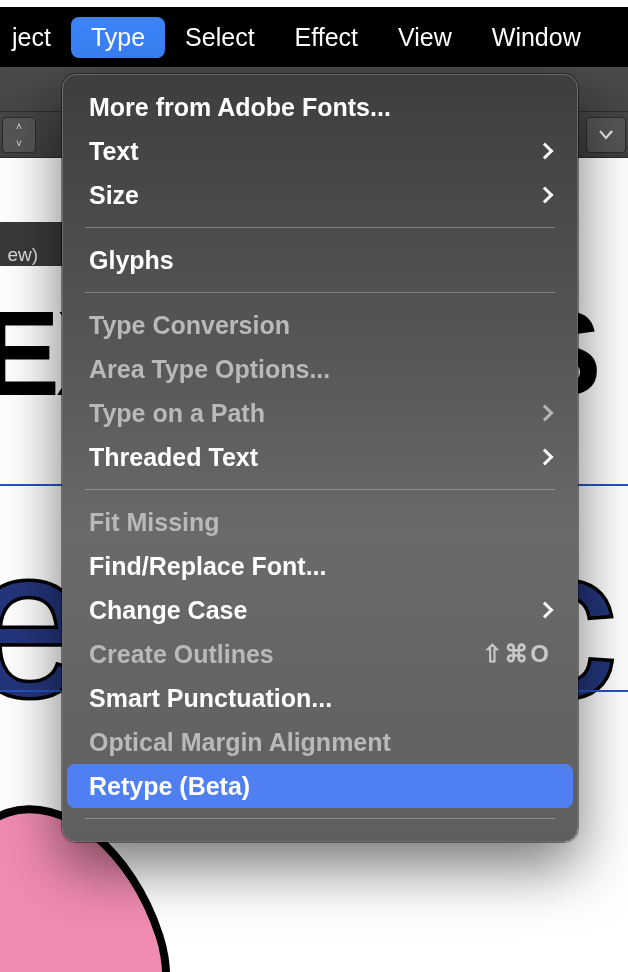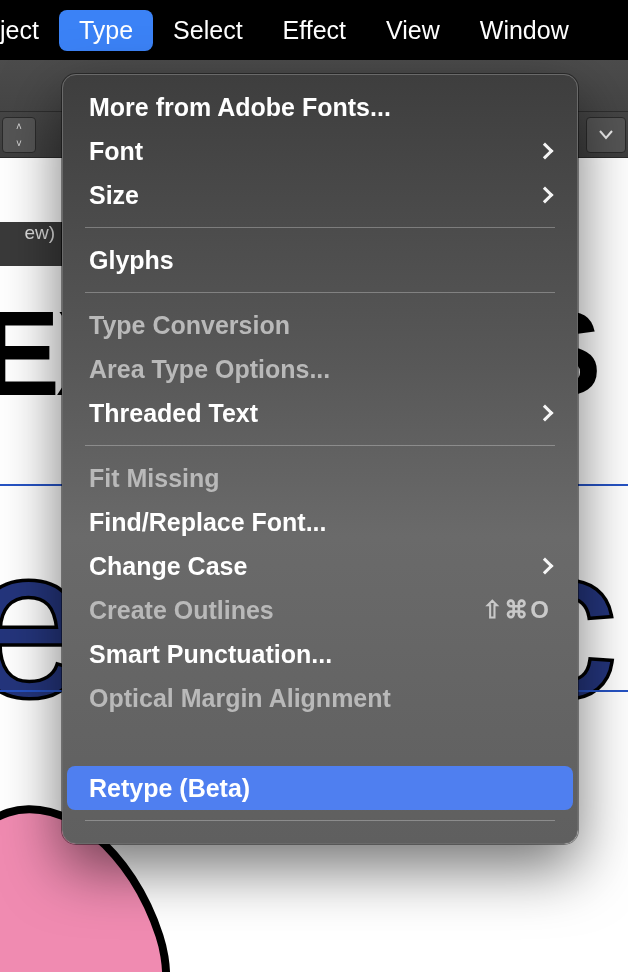--- a/index.html
+++ b/index.html
@@ -8,26 +8,26 @@
       height: 972px;
       background: #fff;
       font-family: -apple-system, "SF Pro", "Helvetica Neue", Arial, sans-serif;
       overflow: hidden;
       position: relative;
     }
 
     
     .menubar {
       position: absolute;
-      top: 0; left: 0; right: 0;
+      top: 7px; left: 0; right: 0;
       height: 60px;
       background: #000;
       display: flex;
       align-items: center;
-      padding: 0 0;
+      padding: 0 12px;
       z-index: 10;
     }
     .menubar-item {
       color: #fff;
       font-size: 25px;
       font-weight: 400;
       padding: 6px 20px;
       border-radius: 8px;
       cursor: default;
     }
@@ -62,22 +62,22 @@
     .dropdown-stub { width: 40px; margin-left: auto; margin-right: 2px; border-radius: 4px; display:flex; align-items:center; justify-content:center; }
     .tab-frag {
       position: absolute;
       left: 0;
       top: 222px;
       height: 44px;
       width: 62px;
       background: #3a3a3a;
       color: #ddd;
       font-size: 19px;
-      display:flex; align-items:flex-start; justify-content:flex-end;
-      padding-right:6px;
+      display:flex; align-items:flex-end; justify-content:flex-end;
+      padding-right:23px;
       border-right: 1px solid #222;
       z-index:2;
     }
 
     
     .canvas {
       position: absolute;
       top: 266px; left: 0; right: 0; bottom: 0;
       background: #fff;
       z-index: 1;
@@ -157,21 +157,21 @@
     .menu-item.disabled { color: #b9b9b9; }
     .menu-item .label { flex: 1; white-space: nowrap; overflow: hidden; text-overflow: ellipsis; }
     .menu-item .chevron {
       width: 12px; height: 12px;
       border-top: 3px solid currentColor;
       border-right: 3px solid currentColor;
       transform: rotate(45deg);
       opacity: .95;
     }
     .menu-item .shortcut { color: #c9c9c9; font-size: 24px; letter-spacing: 2px; }
-    .menu-item.highlight { background: #4f7ff0; color: #fff; margin-top: 46px; }
+    .menu-item.highlight { background: #4f7ff0; color: #fff; }
     .menu-sep {
       height: 1px;
       margin: 10px 18px;
       background: rgba(255,255,255,0.28);
     }
 
     svg.chev-dn{ width:14px; height:10px; }
   </style>
 </head>
 <body>
@@ -216,41 +216,45 @@
   <div class="pink-shape"></div>
 
 </div>
 
 <div class="dropdown">
 
   <div class="menu-item">
     <span class="label">More from Adobe Fonts...</span>
   </div>
   <div class="menu-item">
-    <span class="label">Font</span>
+    <span class="label">Text</span>
     <span class="chevron"></span>
   </div>
   <div class="menu-item">
     <span class="label">Size</span>
     <span class="chevron"></span>
   </div>
 
   <div class="menu-sep"></div>
 
   <div class="menu-item">
     <span class="label">Glyphs</span>
   </div>
 
   <div class="menu-sep"></div>
 
   <div class="menu-item disabled">
     <span class="label">Type Conversion</span>
   </div>
   <div class="menu-item disabled">
     <span class="label">Area Type Options...</span>
+  </div>
+  <div class="menu-item disabled">
+    <span class="label">Type on a Path</span>
+    <span class="chevron"></span>
   </div>
   <div class="menu-item">
     <span class="label">Threaded Text</span>
     <span class="chevron"></span>
   </div>
 
   <div class="menu-sep"></div>
 
   <div class="menu-item disabled">
     <span class="label">Fit Missing</span>

